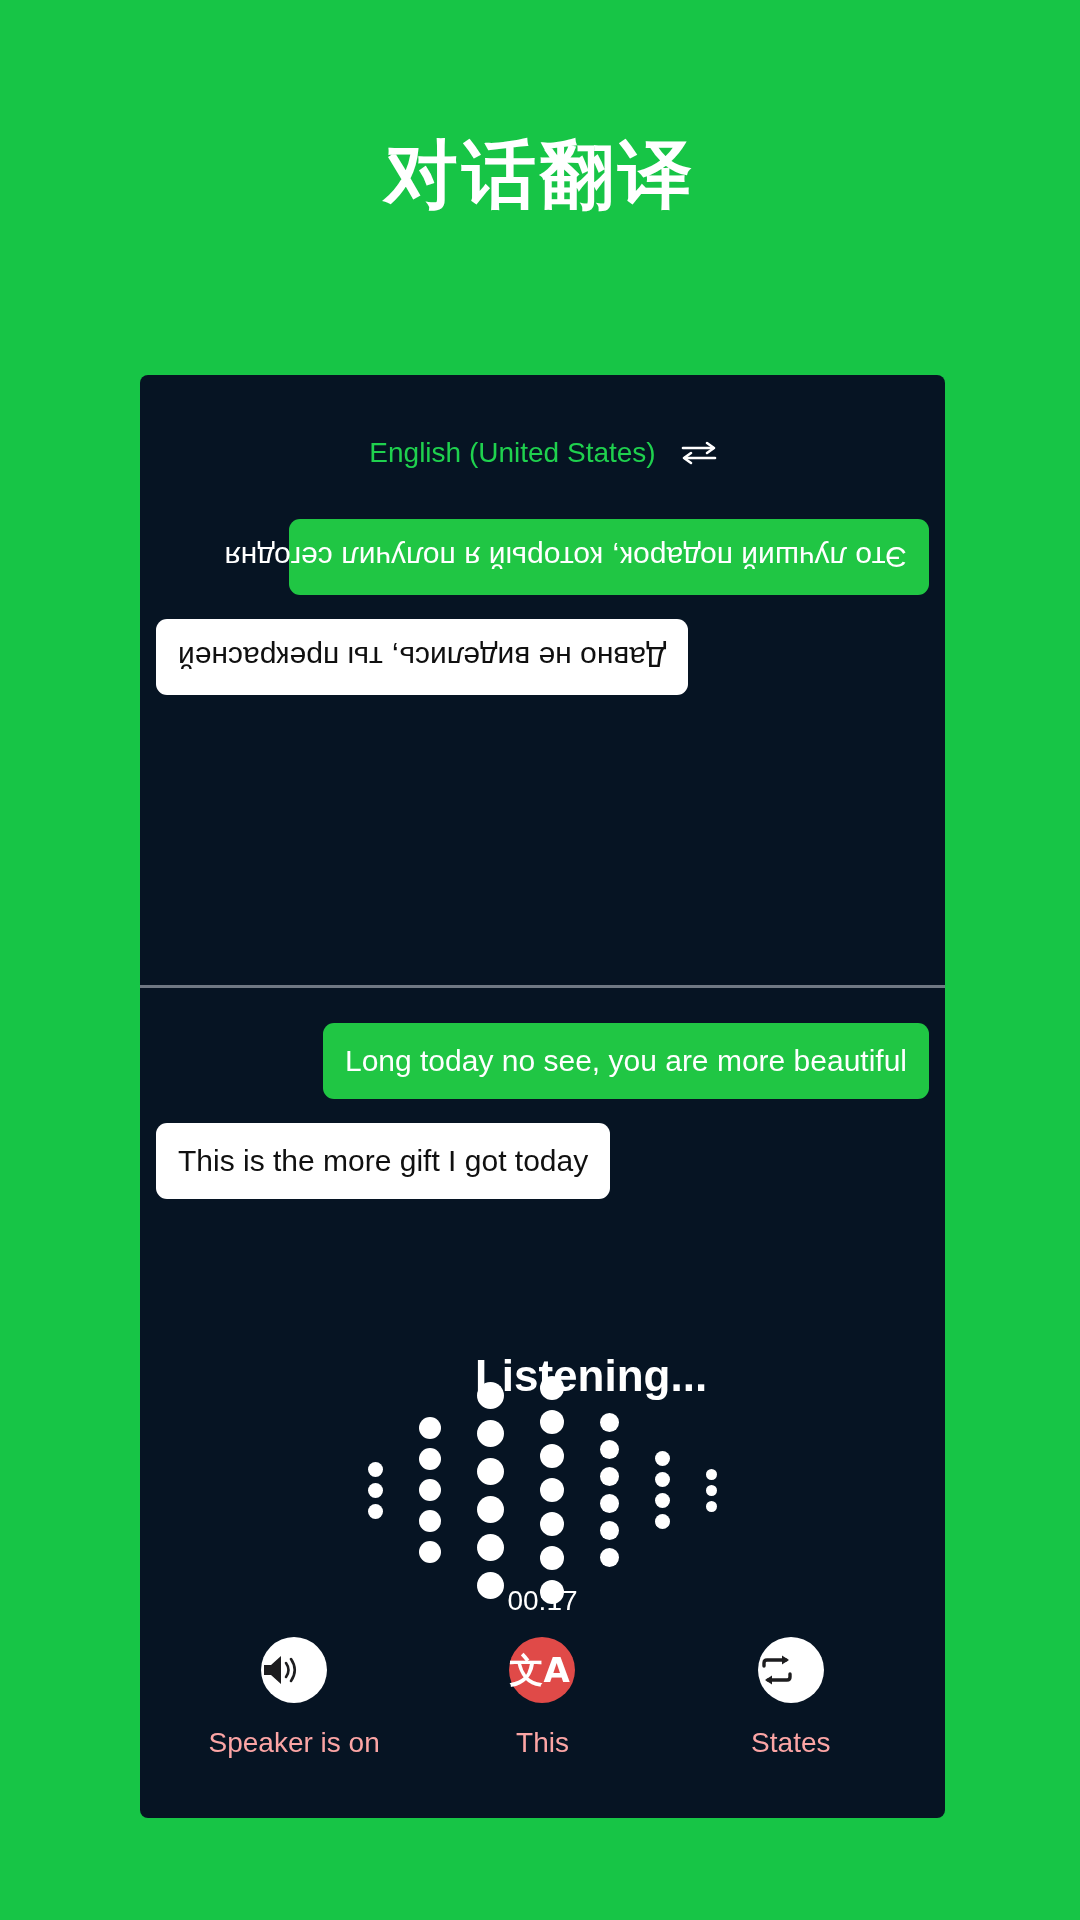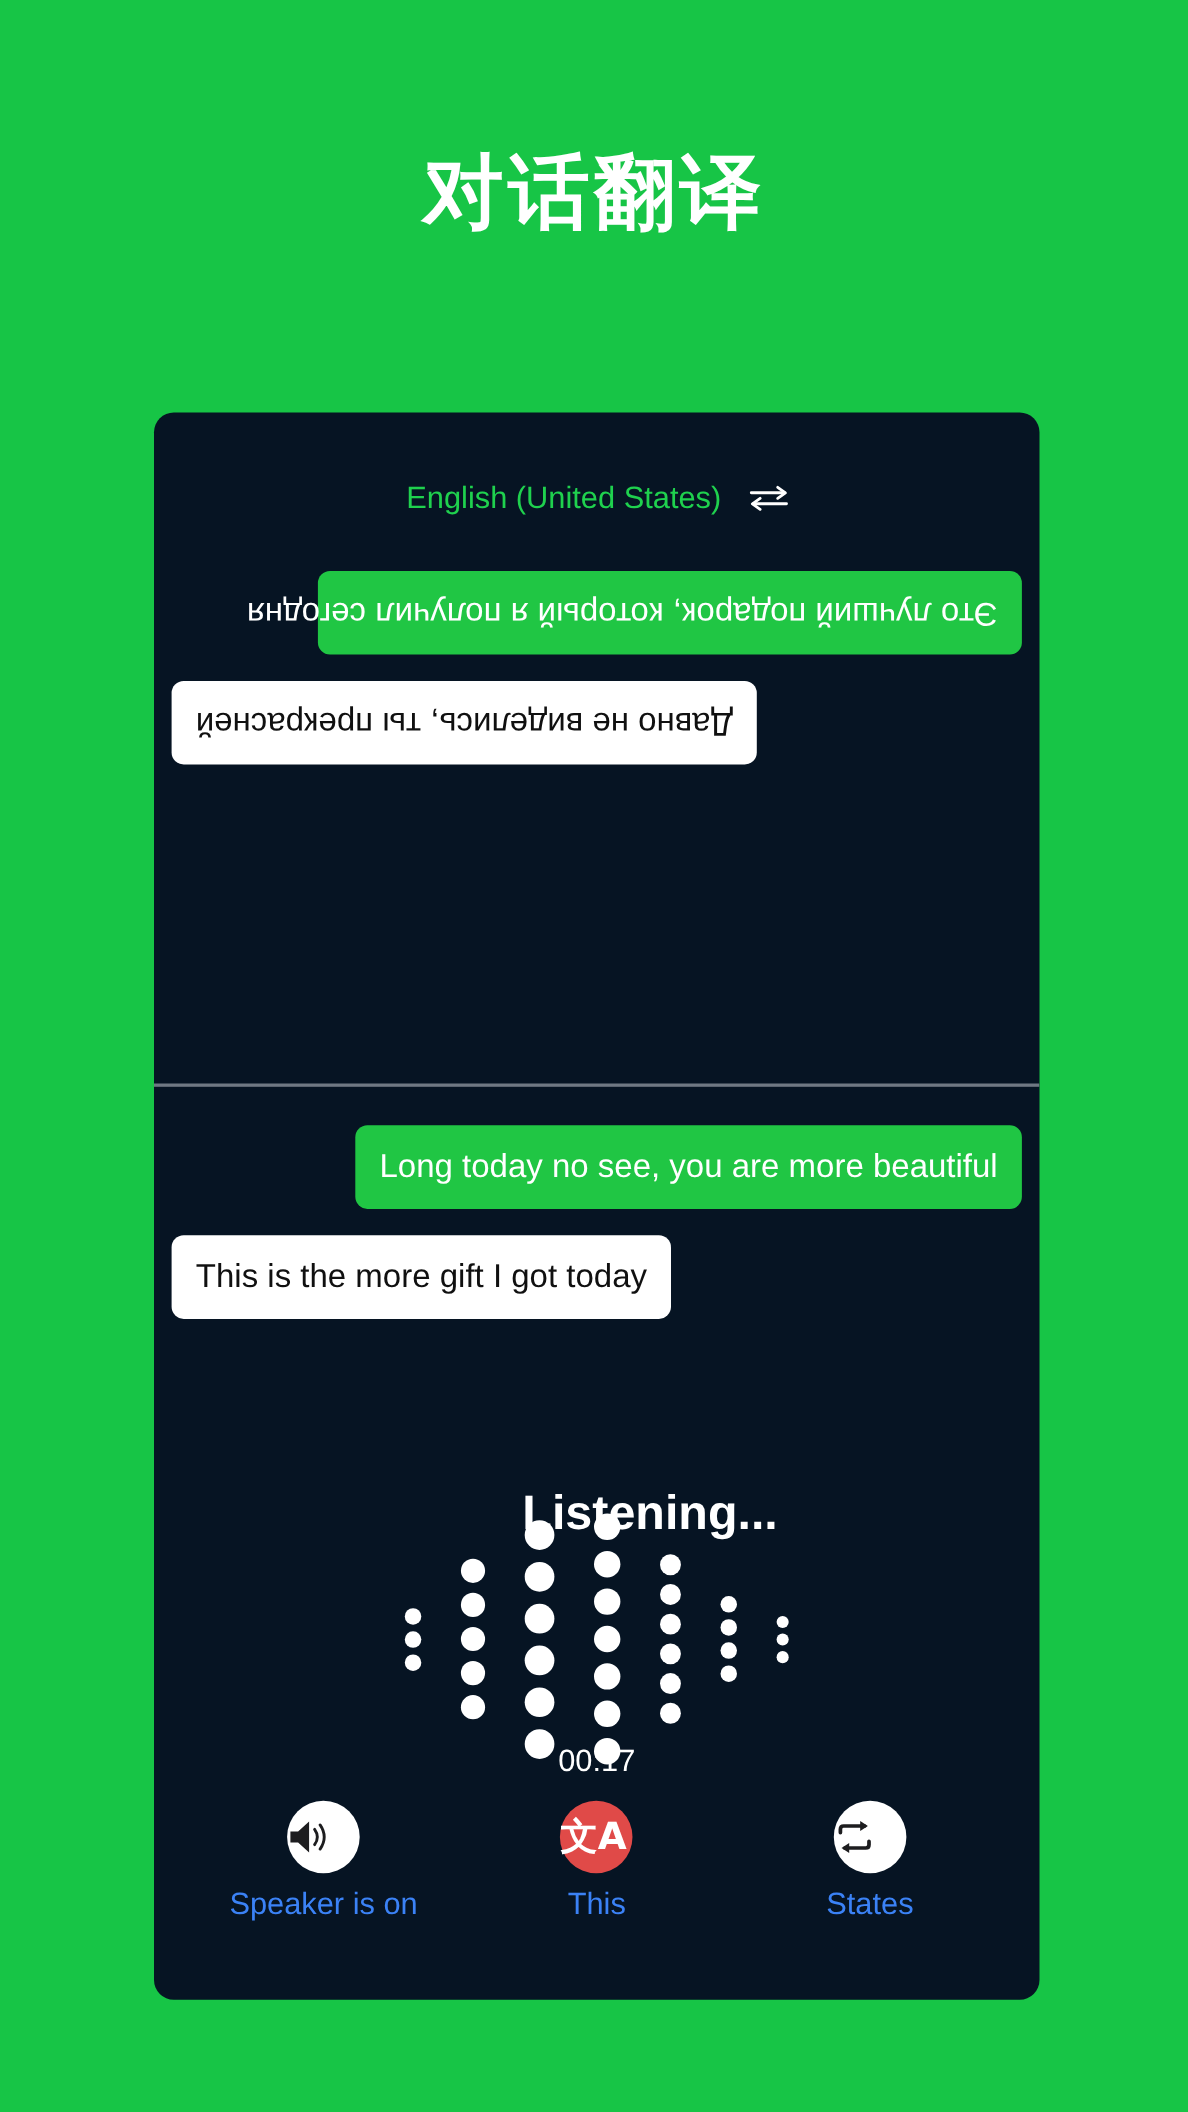--- a/index.html
+++ b/index.html
@@ -30,21 +30,21 @@
   }
 
   
   .phone-card {
     position: absolute;
     left: 140px;
     top: 375px;
     width: 805px;
     height: 1443px;
     background: #061423;
-    border-radius: 18px;
+    border-radius: 8px;
     overflow: hidden;
   }
 
   
   .lang-bar {
     position: absolute;
     top: 62px;
     left: 0;
     width: 805px;
     display: flex;
@@ -193,22 +193,22 @@
     width: 66px;
     height: 66px;
     border-radius: 50%;
     display: flex;
     align-items: center;
     justify-content: flex-start;
   }
   .ctrl-white { background: #ffffff; }
   .ctrl-red   { background: #e04a48; }
   .ctrl-label {
-    margin-top: 12px;
-    color: #3b82f6;
+    margin-top: 24px;
+    color: #fca5a5;
     font-size: 28px;
     white-space: nowrap;
   }
   .ctrl-circle svg { display: block; }
   .translate-glyph {
     color: #ffffff;
     font-size: 34px;
     font-weight: bold;
     line-height: 1;
     font-family: "DejaVu Sans", sans-serif;

